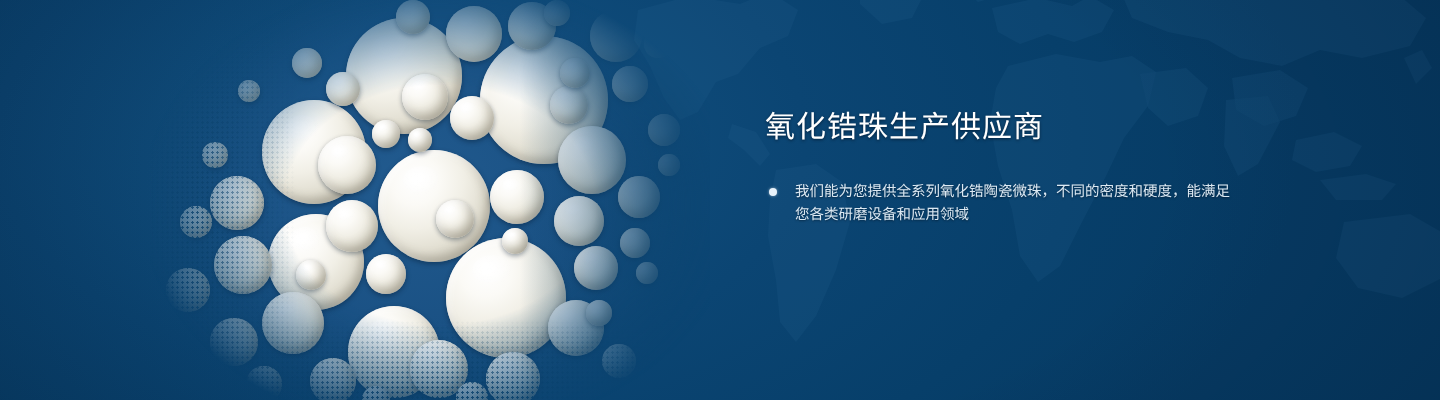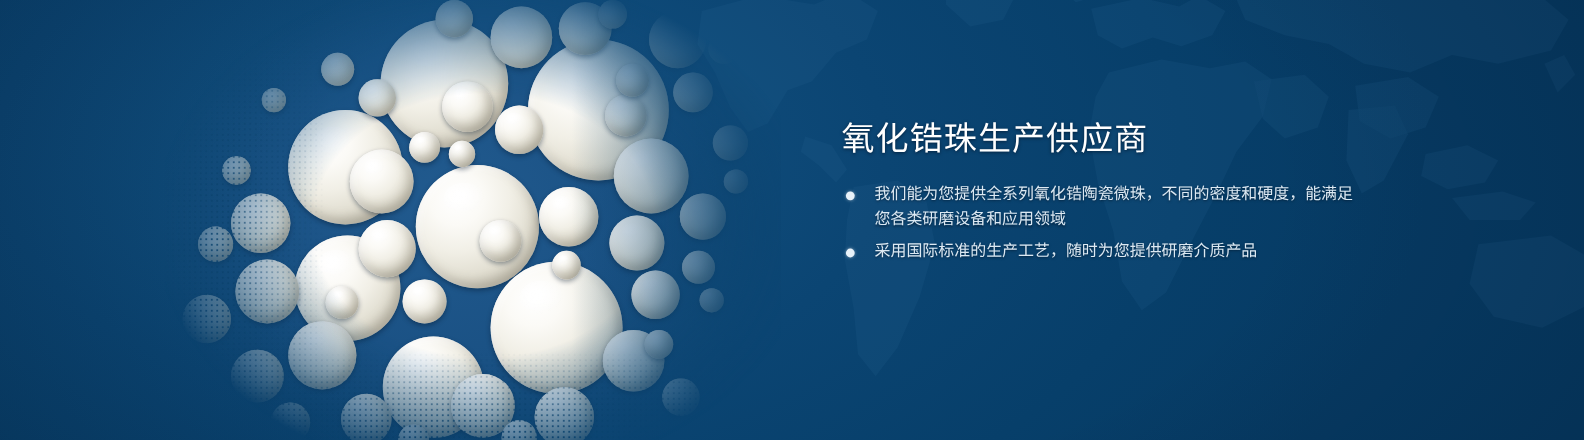--- a/index.html
+++ b/index.html
@@ -122,21 +122,21 @@
     line-height:34px;
     letter-spacing:1px;
     color:#ffffff;
     font-weight:400;
     text-shadow:0 1px 3px rgba(0,14,30,.65);
     white-space:nowrap;
   }
 
   .bullets {
     position:absolute;
-    top:166px; left:2px;
+    top:180px; left:2px;
     width:470px;
     list-style:none;
   }
   .bullet {
     position:relative;
     padding-left:28px;
     margin-bottom:6px;
     font-size:14.5px;
     line-height:23px;
     color:#dce9f3;
@@ -268,20 +268,16 @@
 
   <div class="content">
 
     <h1 class="headline">氧化锆珠生产供应商</h1>
 
     <ul class="bullets">
       <li class="bullet">
         <span class="dot"></span>
         <span class="bullet-text">我们能为您提供全系列氧化锆陶瓷微珠，不同的密度和硬度，能满足您各类研磨设备和应用领域</span>
       </li>
-      <li class="bullet">
-        <span class="dot"></span>
-        <span class="bullet-text">采用国际标准的生产工艺，随时为您提供研磨介质产品</span>
-      </li>
     </ul>
 
   </div>
 </div>
 
 </body></html>

